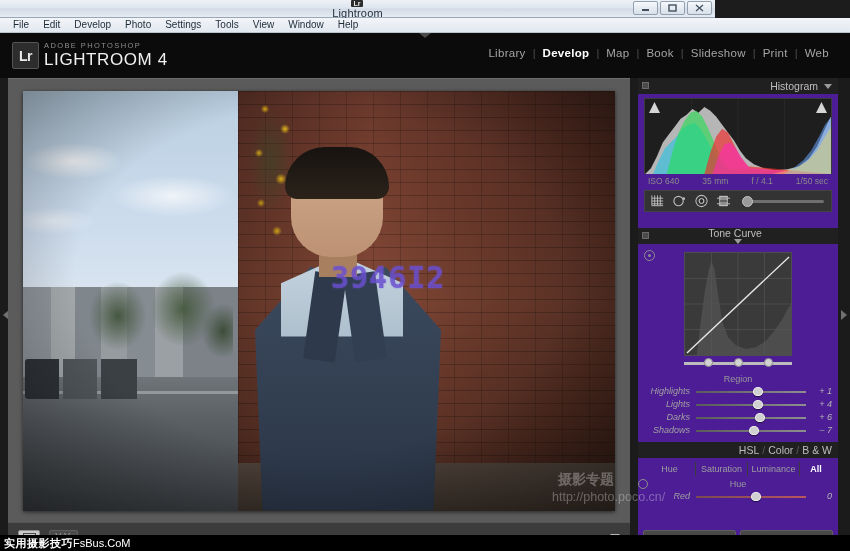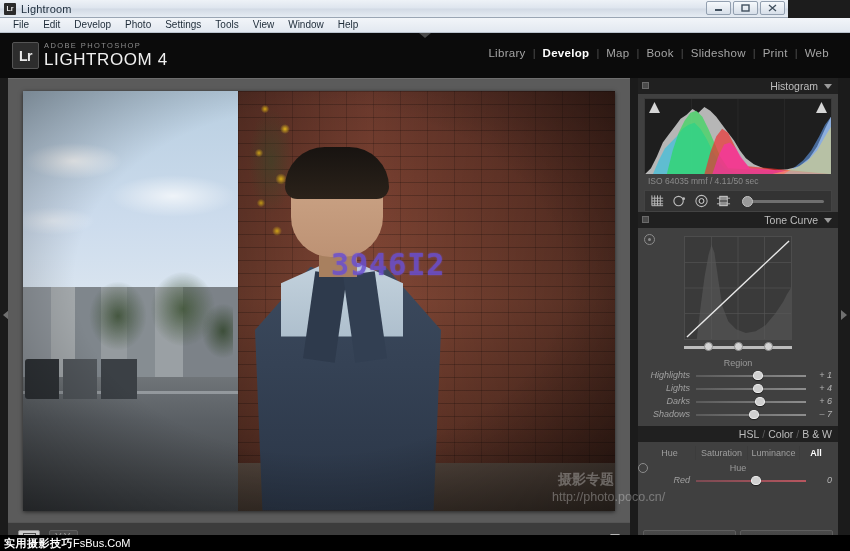--- a/index.html
+++ b/index.html
@@ -10,24 +10,24 @@
     background: #000;
   }
   .app {
     position: relative;
     width: 850px; height: 551px;
     background: #1c1c1c;
   }
 
   
   .titlebar {
-    position: absolute; left: 0; top: 0; width: 788px; height: 18px;
+    position: absolute; left: 0; top: 0; width: 715px; height: 18px;
     background: linear-gradient(to bottom, #eef2f7 0%, #dee5ee 48%, #d2dae5 52%, #e6ecf3 100%);
     border-bottom: 1px solid #9aa6b4;
-    display: flex; align-items: center;
+    display: flex; align-items: center; flex-direction: column;
   }
   .tb-icon {
     width: 12px; height: 12px; margin-left: 4px; margin-right: 5px;
     background: #2b2b2b; color: #e8e8e8; font-size: 7px;
     display: flex; align-items: center; justify-content: center;
     font-weight: bold; border-radius: 1px;
   }
   .tb-title { font-size: 11px; color: #20303f; letter-spacing: .2px; }
   .tb-buttons { position: absolute; right: 3px; top: 1px; display: flex; gap: 2px; }
   .tb-btn {
@@ -218,21 +218,21 @@
   .ph-ground {
     position: absolute; left: 215px; top: 372px; width: 377px; height: 48px;
     background: linear-gradient(to bottom, #4d4139, #3a3029);
   }
   .ph-vignette {
     position: absolute; inset: 0;
     background: radial-gradient(ellipse 75% 75% at 50% 45%, transparent 55%, rgba(0,0,0,.45) 100%);
     pointer-events: none;
   }
   .watermark-code {
-    position: absolute; left: 308px; top: 156px;
+    position: absolute; left: 308px; top: 169px;
     font-family: "DejaVu Sans Mono", monospace;
     font-size: 30px; font-weight: bold; letter-spacing: 1px;
     color: #6a4fd0; opacity: .85;
     text-shadow: 0 0 2px rgba(120,90,230,.8);
     text-align: right;
   }
   .watermark-poco {
     position: absolute; left: 552px; top: 438px; width: 230px;
     pointer-events: none; z-index: 6;
   }
@@ -297,21 +297,21 @@
   }
   .ca-tri-r {
     width: 0; height: 0;
     border-top: 5px solid transparent; border-bottom: 5px solid transparent;
     border-left: 6px solid #707070;
   }
 
   
   .rpanel {
     position: absolute; right: 12px; top: 45px; width: 200px; height: 473px;
-    background: #404040; overflow: hidden;
+    background: #4c1d95; overflow: hidden;
   }
   .panel-header {
     height: 16px; display: flex; align-items: center; justify-content: flex-end;
     padding-right: 6px; background: #202020;
     color: #bdbdbd; font-size: 10.5px; position: relative;
   }
   .panel-header .ph-dot {
     position: absolute; left: 4px; top: 4px; width: 7px; height: 7px;
     background: #4a4a4a; border: 1px solid #6a6a6a;
   }
@@ -328,21 +328,21 @@
   }
   .histo-canvas { position: absolute; inset: 0; }
   .clip-tri {
     position: absolute; top: 3px; width: 11px; height: 11px;
     background: #d5d5d5;
     clip-path: polygon(50% 0%, 100% 100%, 0% 100%);
   }
   .clip-tri.l { left: 4px; }
   .clip-tri.r { right: 4px; }
   .exif-row {
-    margin: 0 6px; display: flex; justify-content: flex-start;
+    margin: 0 6px; display: flex; justify-content: space-between;
     font-size: 8.5px; color: #8b8b8b; padding: 2px 4px 3px 4px;
   }
   .tools-strip {
     margin: 1px 6px 0 6px; height: 22px; background: #333;
     border: 1px solid #434343;
     display: flex; align-items: center; padding: 0 5px; gap: 7px;
   }
   .tool-ico { width: 15px; height: 14px; display: block; }
   .tool-slider {
     flex: 1; height: 10px; margin-left: 4px; position: relative;
@@ -654,21 +654,21 @@
           <rect x="4" y="2" width="8" height="10" fill="#8e8e8e" stroke="#d0d0d0" stroke-width="1"></rect>
           <path d="M4 7 H12" stroke="#2b2b2b" stroke-width="1"></path>
           <path d="M1 4 H4 M1 10 H4 M12 4 H15 M12 10 H15" stroke="#bdbdbd" stroke-width="1"></path>
         </svg>
         <div class="tool-slider">
           <div class="track"></div>
           <div class="knob"></div>
         </div>
       </div>
 
-      <div class="panel-header" style="margin-top:0;">
+      <div class="panel-header" style="margin-top:16px;flex-direction:column;">
         <span class="ph-dot"></span>
         <span>Tone Curve</span>
         <span class="ph-caret"></span>
       </div>
       <div class="tc-body">
         <div class="tc-target">
             <i></i>
           </div>
         <div class="tc-graph">
           <svg viewBox="0 0 108 104" preserveAspectRatio="none" style="display:block;width:100%;height:100%;">

